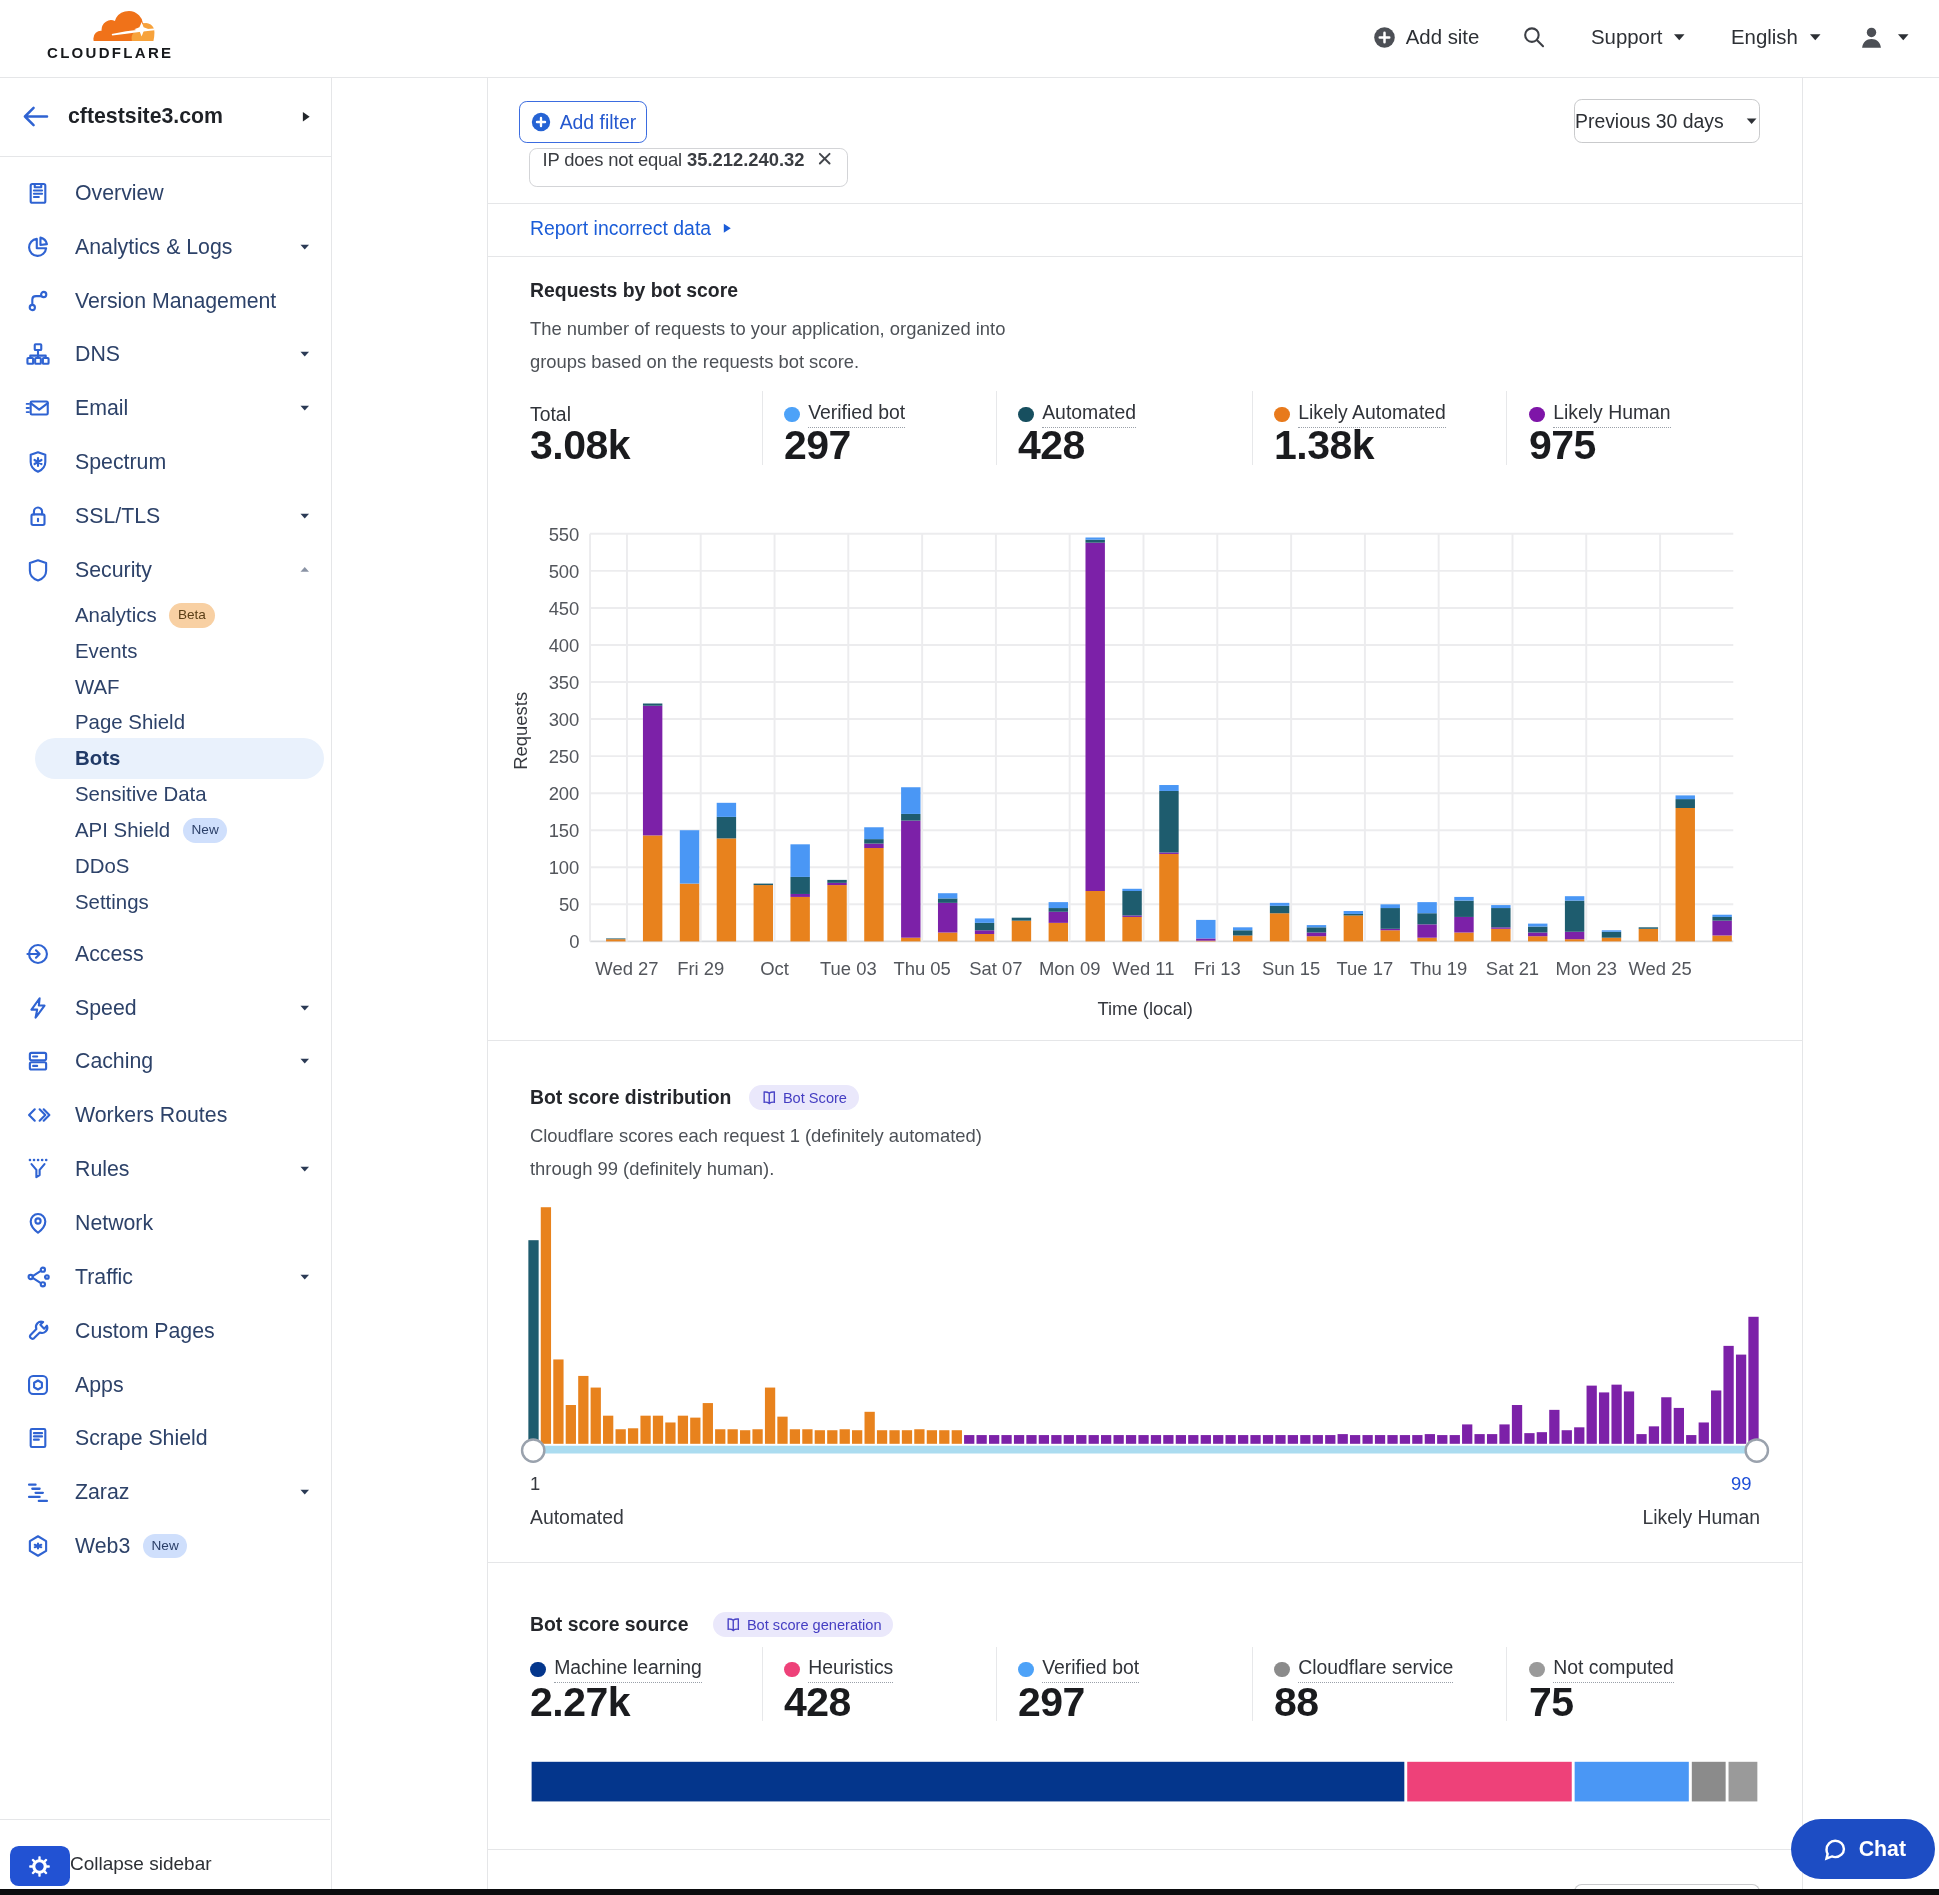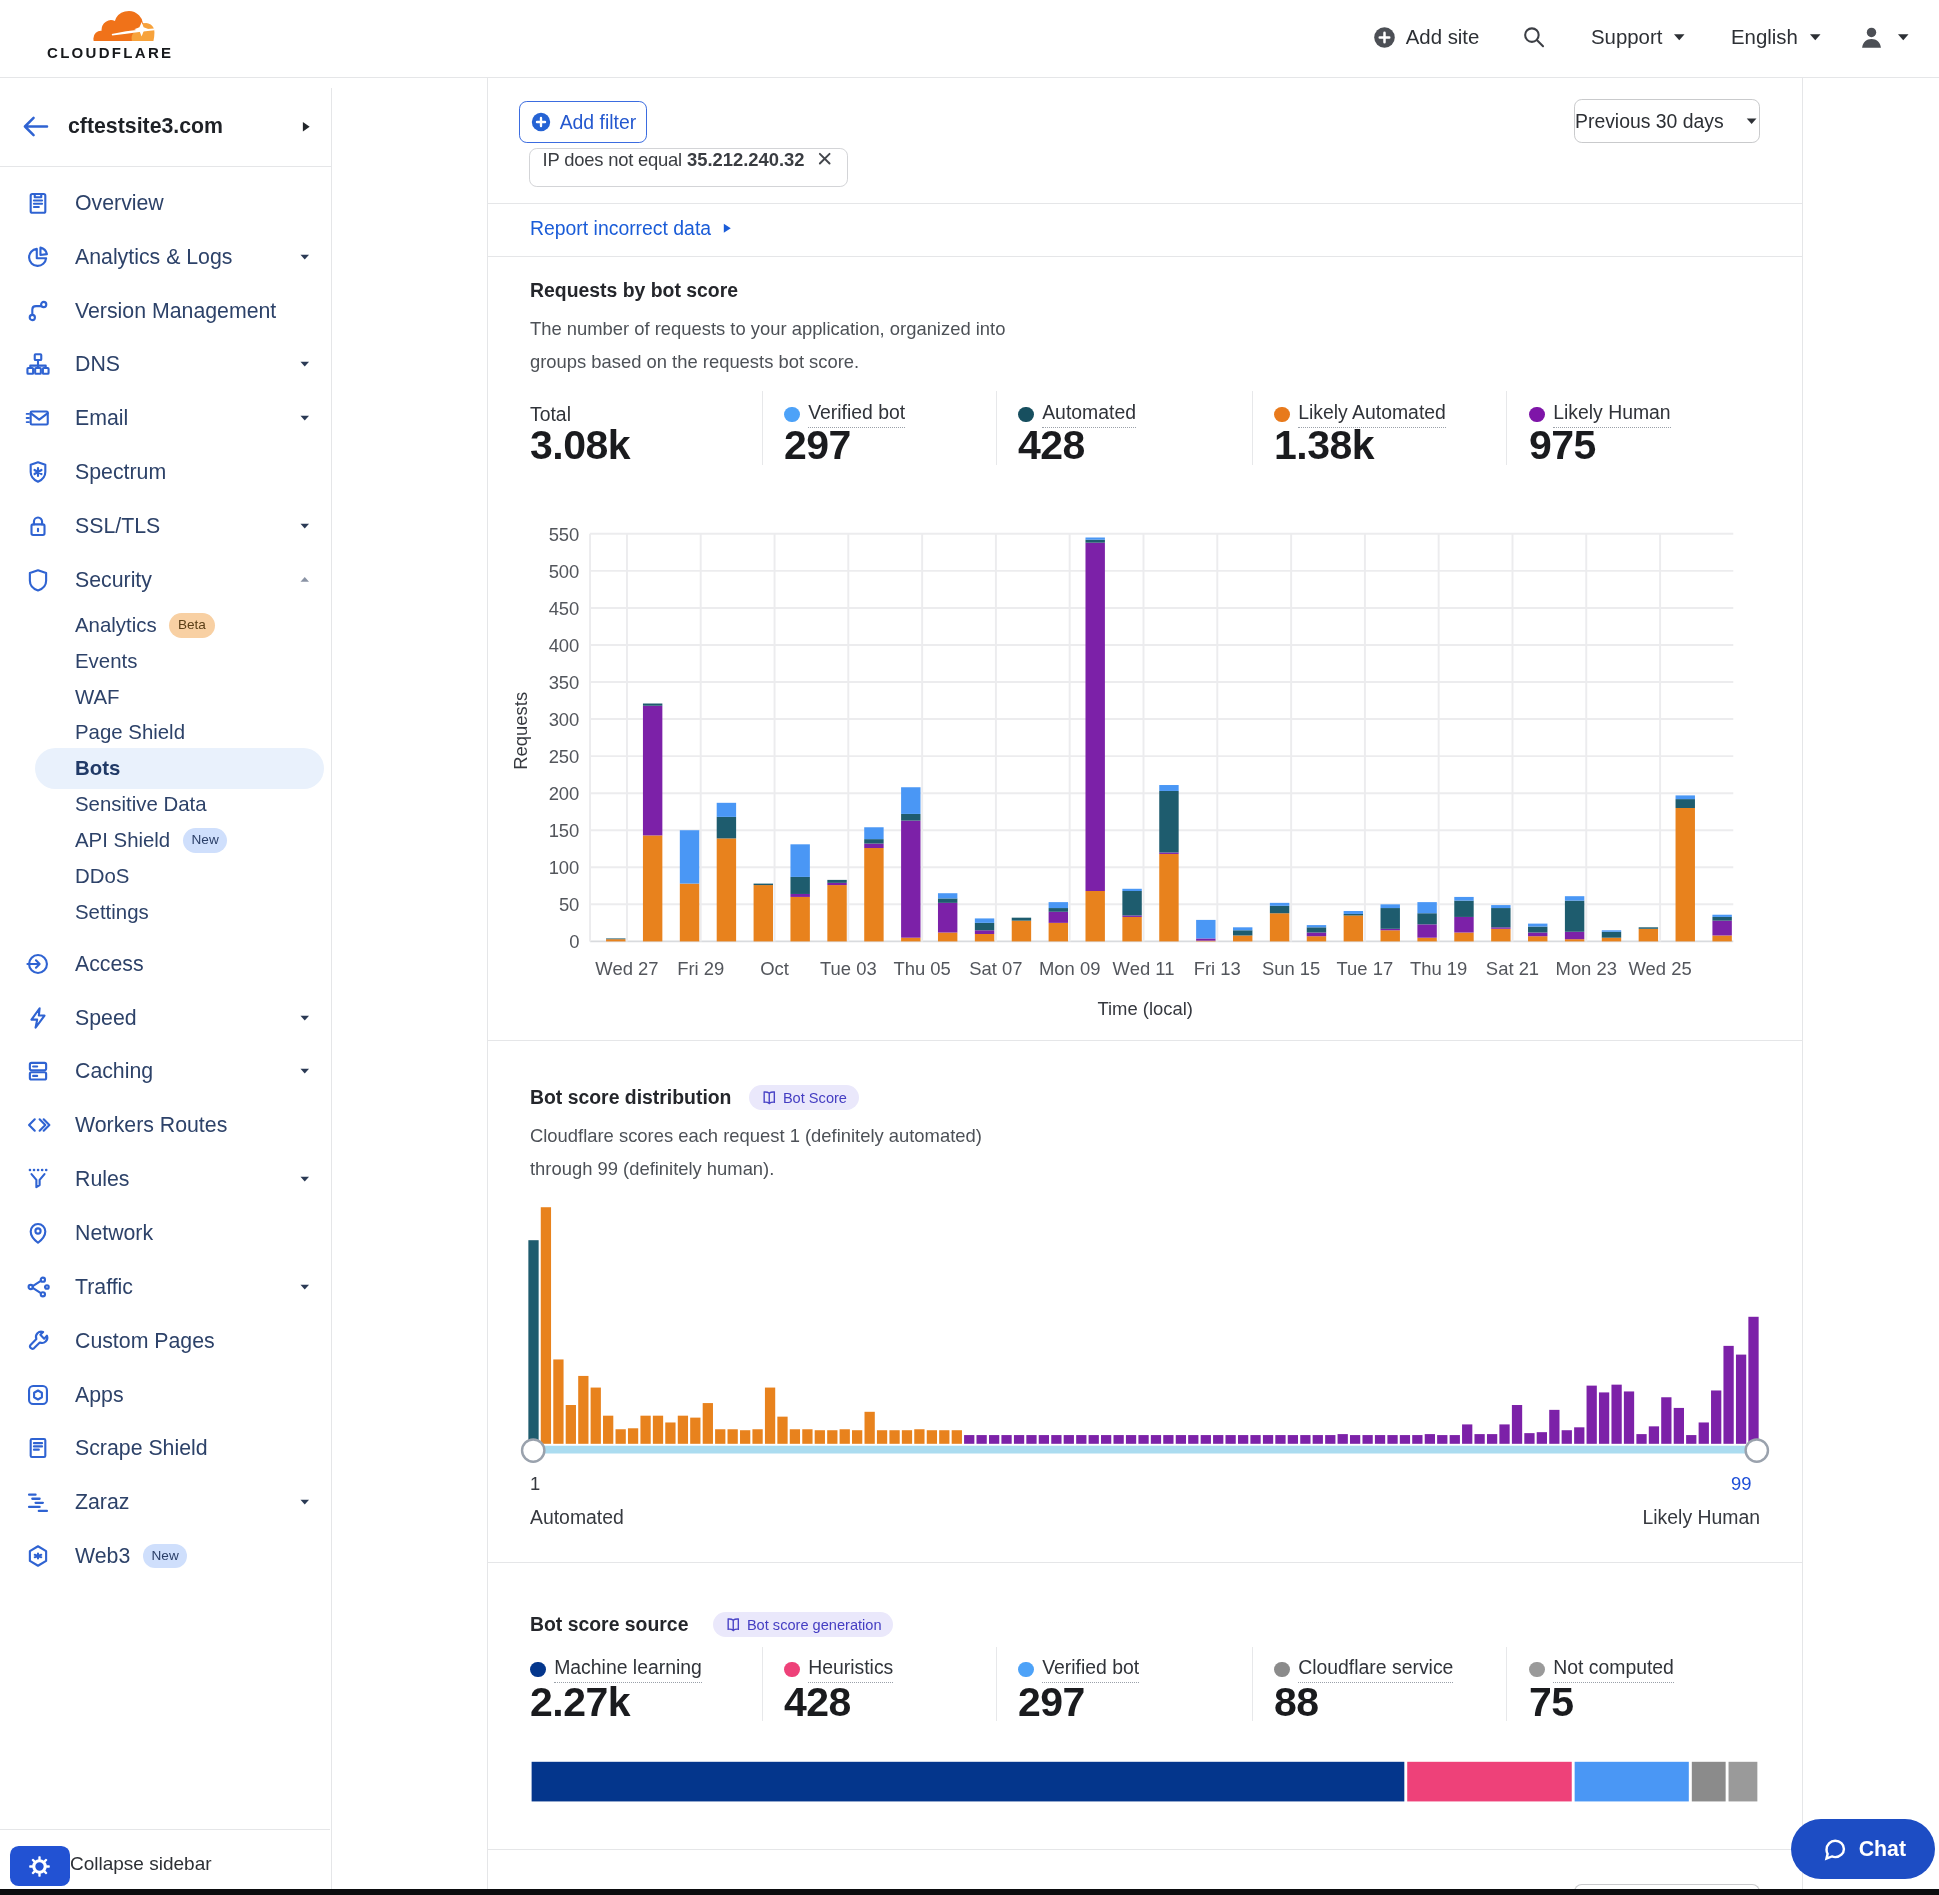--- a/index.html
+++ b/index.html
@@ -1,18 +1,18 @@
 <!DOCTYPE html>
 <html><head><meta charset="utf-8"><style>
 * { margin:0; padding:0; box-sizing:border-box; }
 html,body { width:1940px; height:1895px; background:#fff; font-family:"Liberation Sans",sans-serif; overflow:hidden; position:relative; }
 .abs { position:absolute; }
 .hdr { position:absolute; left:0; top:0; width:1940px; height:78px; background:#fff; border-bottom:1.9px solid #e5e6e8; z-index:5; }
 .hitem { position:absolute; top:0; height:74px; display:flex; align-items:center; gap:8.7px; font-size:20.4px; color:#2d3035; white-space:nowrap; }
-.sidebar { position:absolute; left:0; top:88px; width:332px; bottom:0; background:#fff; border-right:1.9px solid #e5e6e8; z-index:4; }
+.sidebar { position:absolute; left:0; top:78px; width:332px; bottom:0; background:#fff; border-right:1.9px solid #e5e6e8; z-index:4; }
 .siterow { position:absolute; left:0; top:0; width:100%; height:79px; border-bottom:1.9px solid #e5e6e8; }
 .sitename { position:absolute; left:68px; top:26px; font-size:21.3px; font-weight:bold; color:#1e2126; }
 .nitem { position:absolute; left:0; width:332px; height:52px; display:flex; align-items:center; padding-left:75px; }
 .nic { position:absolute; left:25px; top:12.6px; width:26px; height:26px; }
 .nic svg { display:block; }
 .nlb { font-size:21.3px; color:#2d4269; white-space:nowrap; }
 .ncar { position:absolute; right:19.4px; top:18.4px; }
 .nsub { position:absolute; left:0; width:332px; height:35px; display:flex; align-items:center; padding-left:75px; font-size:20.4px; color:#2d4269; white-space:nowrap; }
 .nsel { position:absolute; left:35px; width:289px; height:41px; background:#e9f1fc; border-radius:20.4px; display:flex; align-items:center; padding-left:40px; font-size:20.4px; font-weight:bold; color:#213a67; }
 .pill { display:inline-block; border-radius:969px; font-size:13.6px; line-height:1; padding:4.9px 8.7px 5.8px; margin-left:12.6px; }

